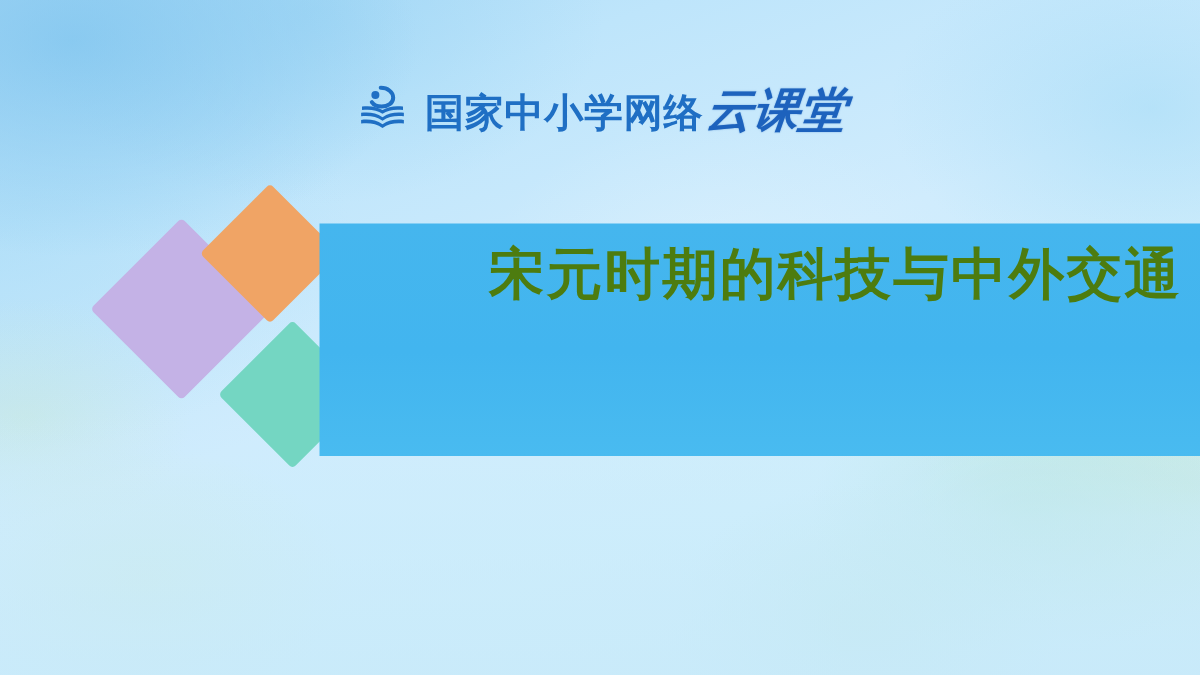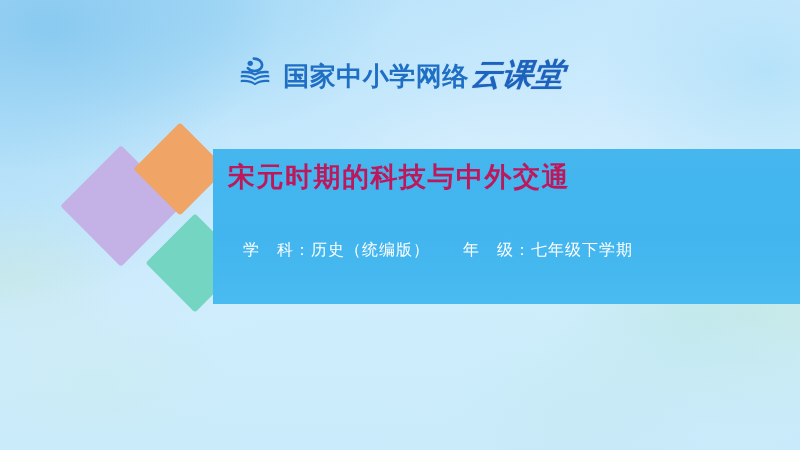--- a/index.html
+++ b/index.html
@@ -139,26 +139,27 @@
     width: 587px;
     height: 155px;
     background: linear-gradient(180deg, #45b6ee 0%, #42b5ef 55%, #49bbf0 100%);
   }
   .band-title {
     position: absolute;
     left: 228px;
     top: 161px;
     width: 560px;
     font-family: "DejaVu Sans", "Liberation Sans", sans-serif;
-    font-size: 27px;
+    font-size: 37px;
     font-weight: bold;
-    color: #be185d;
+    color: #4d7c0f;
     letter-spacing: 1.5px;
     line-height: 1.2;
     white-space: nowrap;
+    text-align: right;
   }
   .meta-block {
     position: absolute;
     left: 243px;
     top: 234px;
     width: 545px;
     font-family: "DejaVu Serif", "Liberation Serif", serif;
     color: #ffffff;
     font-size: 16px;
     line-height: 32px;
@@ -203,18 +204,15 @@
     </svg>
     <span class="logo-text">
       <span class="logo-main">国家中小学网络</span>
       <span class="logo-accent">云课堂</span>
     </span>
   </div>
 
   <div class="band-title">宋元时期的科技与中外交通</div>
 
   <div class="meta-block">
-    <span class="meta-row">
-      <span class="meta-left">学　科：历史（统编版）</span><span class="meta-right">年　级：七年级下学期</span>
-    </span>
   </div>
 
 </div>
 
 </body></html>

